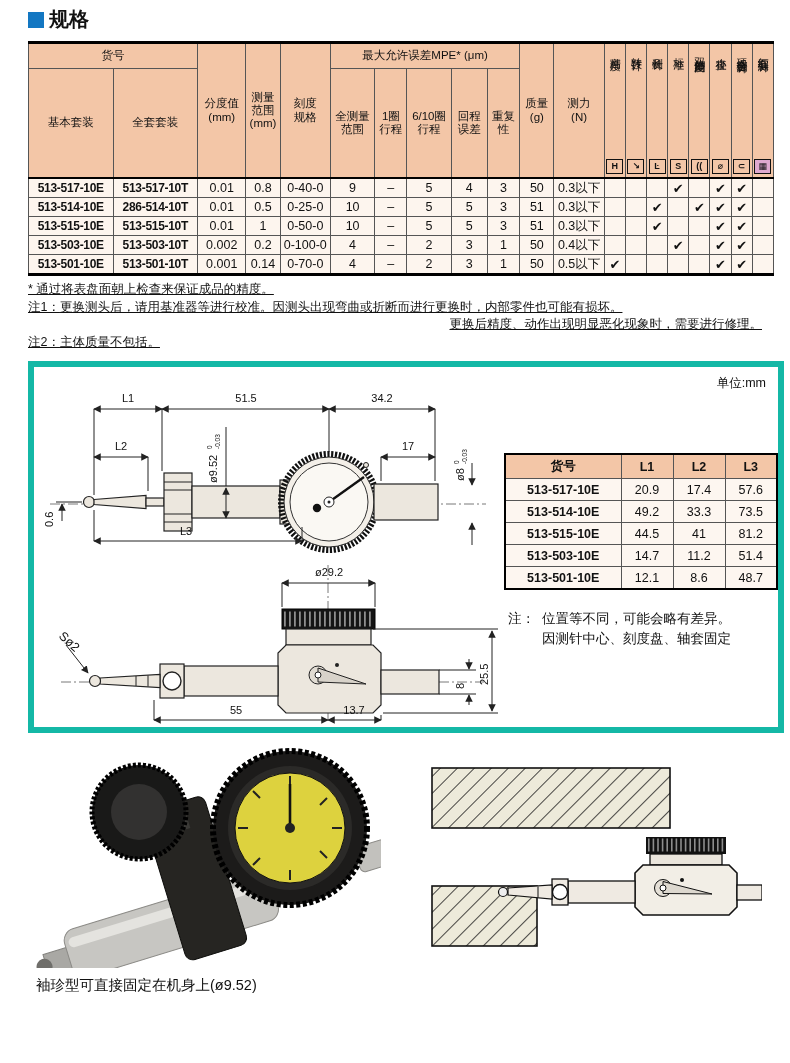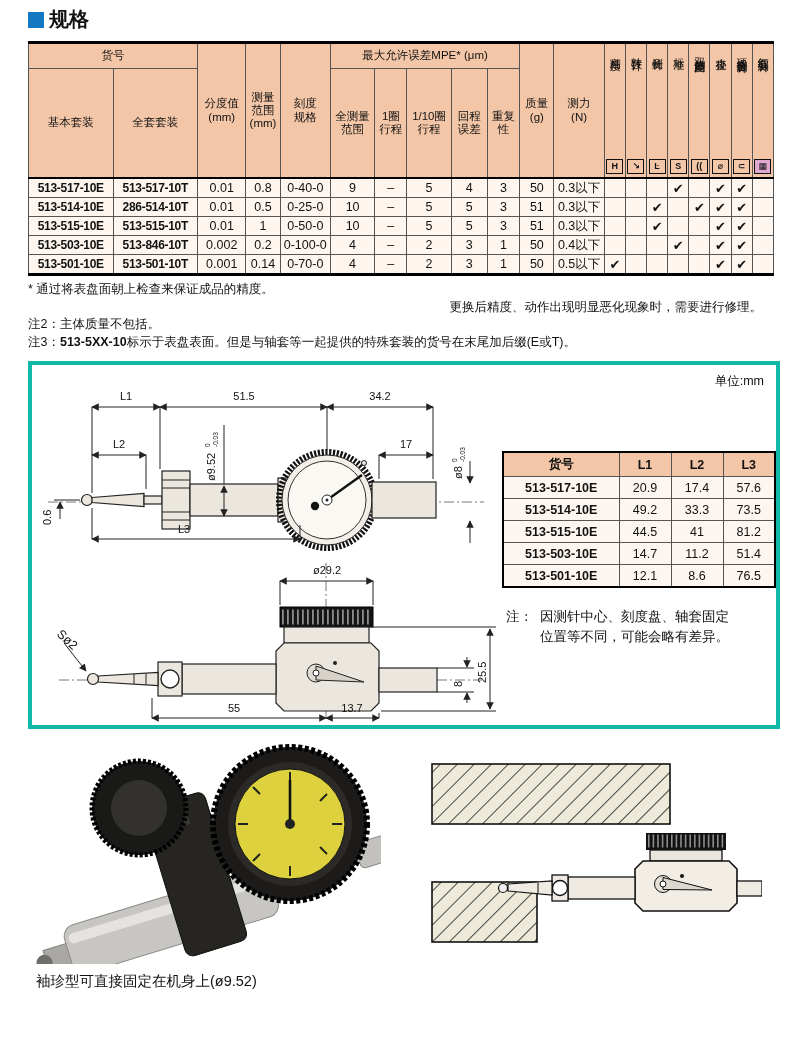--- a/index.html
+++ b/index.html
@@ -16,26 +16,26 @@
   th.vcol{vertical-align:top;}
   .vwrap{display:flex;flex-direction:column;align-items:center;justify-content:space-between;height:130px;padding:3px 0 2px 0;box-sizing:border-box;}
   .vtext{writing-mode:vertical-rl;text-orientation:upright;font-size:11px;letter-spacing:1px;line-height:1;}
   .vicon{display:flex;align-items:center;justify-content:center;width:15px;height:13px;border:1.5px solid #111;font-size:9px;font-weight:bold;background:#f3c6a7;}
   .vicon.ruby{background:#dfa9cf;}
   table.spec tbody td{height:18px;font-size:12.5px;background:#fdf5ee;}
   table.spec tbody tr:first-child td{border-top:2px solid #000;}
   table.spec td.pn{font-weight:bold;font-size:12px;letter-spacing:-0.3px;}
   table.spec td.chk{font-size:13px;font-weight:bold;}
   
-  .fnotes{font-size:12.5px;line-height:1.4;margin-top:5px;}
+  .fnotes{font-size:12.5px;line-height:1.4;margin-top:5px;text-decoration:underline;}
   .fnotes .fn{padding-left:36px;text-indent:-36px;}
   .fnotes .fn2{padding-left:36px;text-align:right;}
   .fnotes b{font-weight:bold;}
   
-  .dimbox{position:relative;margin-top:10px;width:744px;height:360px;border:4px solid #14b8a6;box-sizing:content-box;}
+  .dimbox{position:relative;margin-top:10px;width:744px;height:360px;border:6px solid #14b8a6;box-sizing:content-box;}
   .unit{position:absolute;top:8px;right:12px;font-size:12.5px;}
   .drawing{position:absolute;left:2px;top:2px;}
   table.ltab{position:absolute;left:470px;top:86px;border-collapse:collapse;table-layout:fixed;width:272px;border:2px solid #000;}
   table.ltab th,table.ltab td{border:1px solid #555;text-align:center;font-size:12.5px;height:21px;padding:0;}
   table.ltab thead th{background:#f3c6a7;font-weight:bold;height:23px;}
   table.ltab td{background:#fdf6f0;}
   table.ltab td.pn{font-weight:bold;}
   .dimnote{position:absolute;left:474px;top:242px;font-size:13.5px;line-height:1.5;}
   .dimnote .lbl{float:left;}
   .dimnote .txt{display:block;padding-left:34px;}
@@ -105,21 +105,21 @@
           <th rowspan="2" class="vcol"><div class="vwrap"><span class="vtext">硬质合金测针</span><span class="vicon">⊂</span></div></th>
           <th rowspan="2" class="vcol"><div class="vwrap"><span class="vtext">红宝石测针</span><span class="vicon ruby">▦</span></div></th>
         </tr>
         <tr class="h2">
           <th>基本套装</th>
           <th>全套套装</th>
           <th>全测量
 范围</th>
           <th>1圈
 行程</th>
-          <th>1/10圈
+          <th>6/10圈
 行程</th>
           <th>回程
 误差</th>
           <th>重复
 性</th>
         </tr>
       </thead>
       <tbody id="spec-body">
           <tr>
             <td class="pn">513-517-10E</td>
@@ -182,21 +182,21 @@
             <td class="chk"></td>
             <td class="chk">✔</td>
             <td class="chk"></td>
             <td class="chk"></td>
             <td class="chk">✔</td>
             <td class="chk">✔</td>
             <td class="chk"></td>
           </tr>
           <tr>
             <td class="pn">513-503-10E</td>
-            <td class="pn">513-846-10T</td>
+            <td class="pn">513-503-10T</td>
             <td>0.002</td>
             <td>0.2</td>
             <td>0-100-0</td>
             <td>4</td>
             <td>–</td>
             <td>2</td>
             <td>3</td>
             <td>1</td>
             <td>50</td>
             <td>0.4以下</td>
@@ -229,23 +229,23 @@
             <td class="chk"></td>
             <td class="chk">✔</td>
             <td class="chk">✔</td>
             <td class="chk"></td>
           </tr>
         </tbody>
     </table>
 
     <div class="fnotes">
       <div class="fnstar">* 通过将表盘面朝上检查来保证成品的精度。</div>
+      <div class="fn"><span>注1：</span><span>更换测头后，请用基准器等进行校准。因测头出现弯曲或折断而进行更换时，内部零件也可能有损坏。</span></div>
       <div class="fn2">更换后精度、动作出现明显恶化现象时，需要进行修理。</div>
       <div class="fn"><span>注2：</span><span>主体质量不包括。</span></div>
-      <div class="fn"><span>注3：</span><b>513-5XX-10</b><span>标示于表盘表面。但是与轴套等一起提供的特殊套装的货号在末尾加后缀(E或T)。</span></div>
     </div>
 
 
     <div class="dimbox">
       <div class="unit">单位:mm</div>
 
       <svg class="drawing" width="470" height="356" viewBox="0 0 470 356">
         <defs>
           <marker id="ar" viewBox="0 0 10 10" refX="9" refY="5" markerWidth="7.5" markerHeight="7.5" orient="auto-start-reverse">
             <path d="M0,0L10,5L0,10z" fill="#222"></path>
@@ -415,29 +415,29 @@
             <tr>
               <td class="pn">513-503-10E</td>
               <td>14.7</td>
               <td>11.2</td>
               <td>51.4</td>
             </tr>
             <tr>
               <td class="pn">513-501-10E</td>
               <td>12.1</td>
               <td>8.6</td>
-              <td>76.5</td>
+              <td>48.7</td>
             </tr>
           </tbody>
       </table>
 
       <div class="dimnote">
         <span class="lbl">注：</span>
+        <span class="txt">位置等不同，可能会略有差异。</span>
         <span class="txt">因测针中心、刻度盘、轴套固定</span>
-        <span class="txt">位置等不同，可能会略有差异。</span>
       </div>
     </div>
 
     <div class="figures">
       <figure class="leftfig">
         <svg width="345" height="232" viewBox="0 0 345 232">
           <g transform="rotate(-17 170 150)">
             <rect x="-6" y="168" width="34" height="24" fill="#a9a8a4" stroke="#83827e"></rect>
             <circle cx="-8" cy="180" r="8" fill="#6f6e6a"></circle>
             <rect x="18" y="152" width="215" height="50" rx="12" fill="#c7c6c2" stroke="#8b8a86"></rect>

